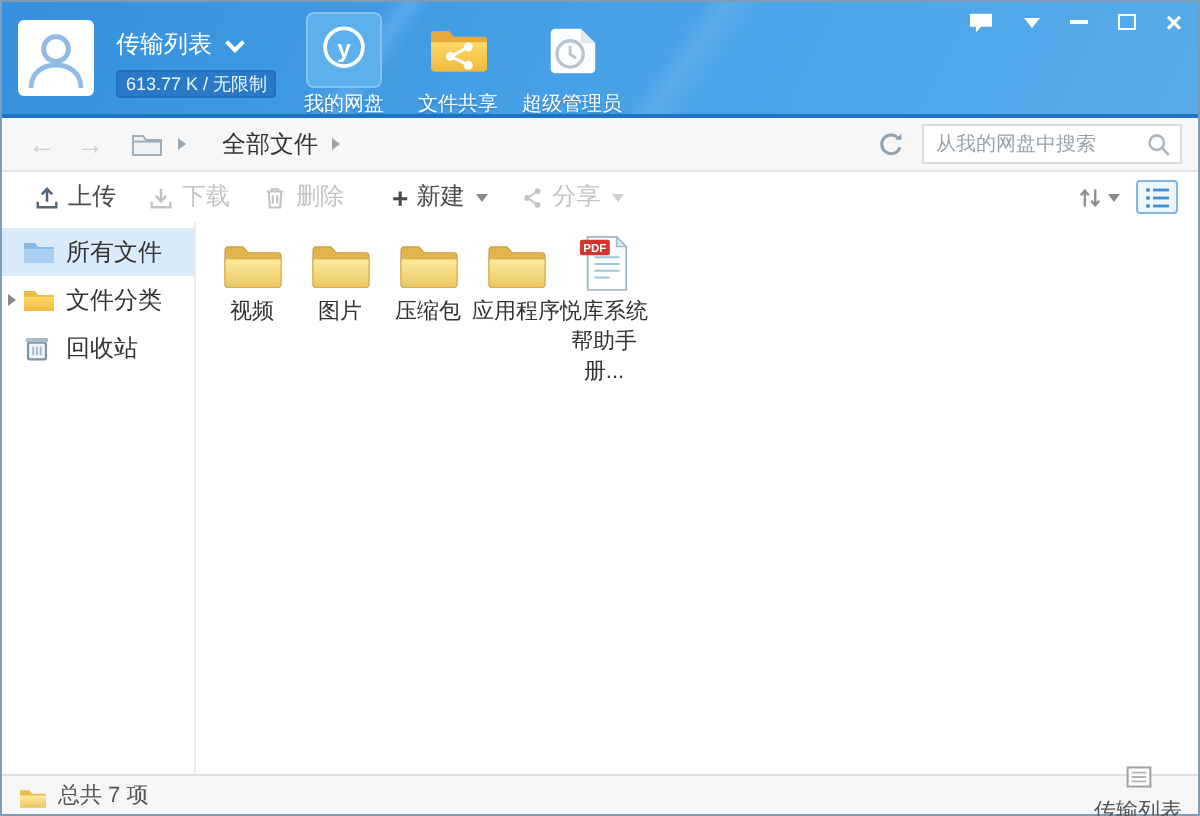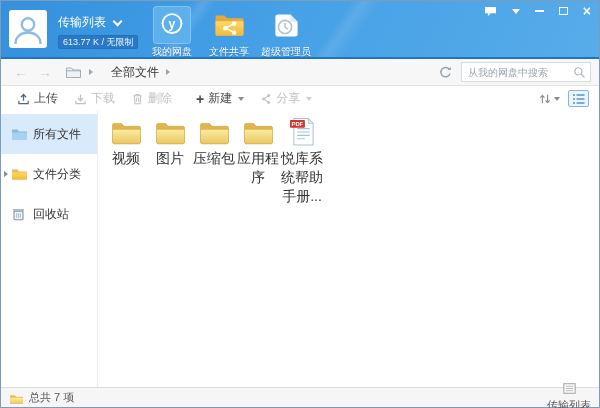--- a/index.html
+++ b/index.html
@@ -52,30 +52,30 @@
   .tbtn .plus { font-size:14px; font-weight:bold; line-height:10px; }
   .caret { width:0; height:0; border-left:3.5px solid transparent; border-right:3.5px solid transparent; border-top:4px solid #8b8b8b; margin-left:2px; }
   .tbtn.disabled .caret { border-top-color:#cfcfcf; }
   .toolbar-right { margin-left:auto; display:flex; align-items:center; gap:8px; }
   .sort-btn { display:flex; align-items:center; cursor:pointer; }
   .view-btn { width:21px; height:17px; border:1px solid #85b6e3; background:#eef6fd; border-radius:2px; display:flex; align-items:center; justify-content:center; cursor:pointer; }
 
   
   .content { flex:1 1 auto; display:flex; min-height:0; background:#fff; }
   .sidebar { width:97px; flex:0 0 97px; border-right:1px solid #ececec; padding-top:3px; }
-  .side-item { height:40px; display:flex; align-items:center; font-size:12px; color:#333; cursor:pointer; padding-left:10px; position:relative; }
+  .side-item { height:24px; display:flex; align-items:center; font-size:12px; color:#333; cursor:pointer; padding-left:10px; position:relative; }
   .side-item.selected { background:#d9eafa; }
   .side-item .expander { position:absolute; left:3px; width:0; height:0; border-top:3.5px solid transparent; border-bottom:3.5px solid transparent; border-left:4.5px solid #8a8a8a; }
   .side-item .sicon { width:17px; display:flex; margin-right:5px; flex:0 0 17px; }
   .side-label { white-space:nowrap; }
 
   .files { flex:1; padding:4px 0 0 6px; display:flex; flex-wrap:wrap; align-content:flex-start; }
   .file-item { width:44px; margin:0 0 6px 0; display:flex; flex-direction:column; align-items:center; cursor:pointer; }
   .file-item .ficon { height:32px; display:flex; align-items:flex-end; justify-content:center; }
-  .fname { margin-top:2px; font-size:14px; color:#333; text-align:center; line-height:1.35; word-break:break-all; max-width:46px; }
+  .fname { margin-top:2px; font-size:11px; color:#333; text-align:center; line-height:1.35; word-break:break-all; max-width:46px; }
 
   
   .statusbar { height:20px; flex:0 0 20px; background:#f6f6f6; border-top:1px solid #ddd; display:flex; align-items:center; padding:0 8px; font-size:11px; color:#555; }
   .statusbar .sb-left { display:flex; align-items:flex-end; gap:5px; }
   .sb-right { margin-left:auto; display:flex; align-items:center; gap:4px; cursor:pointer;flex-direction:column; }
   svg { display:block; }
 </style>
 </head>
 <body>
 

